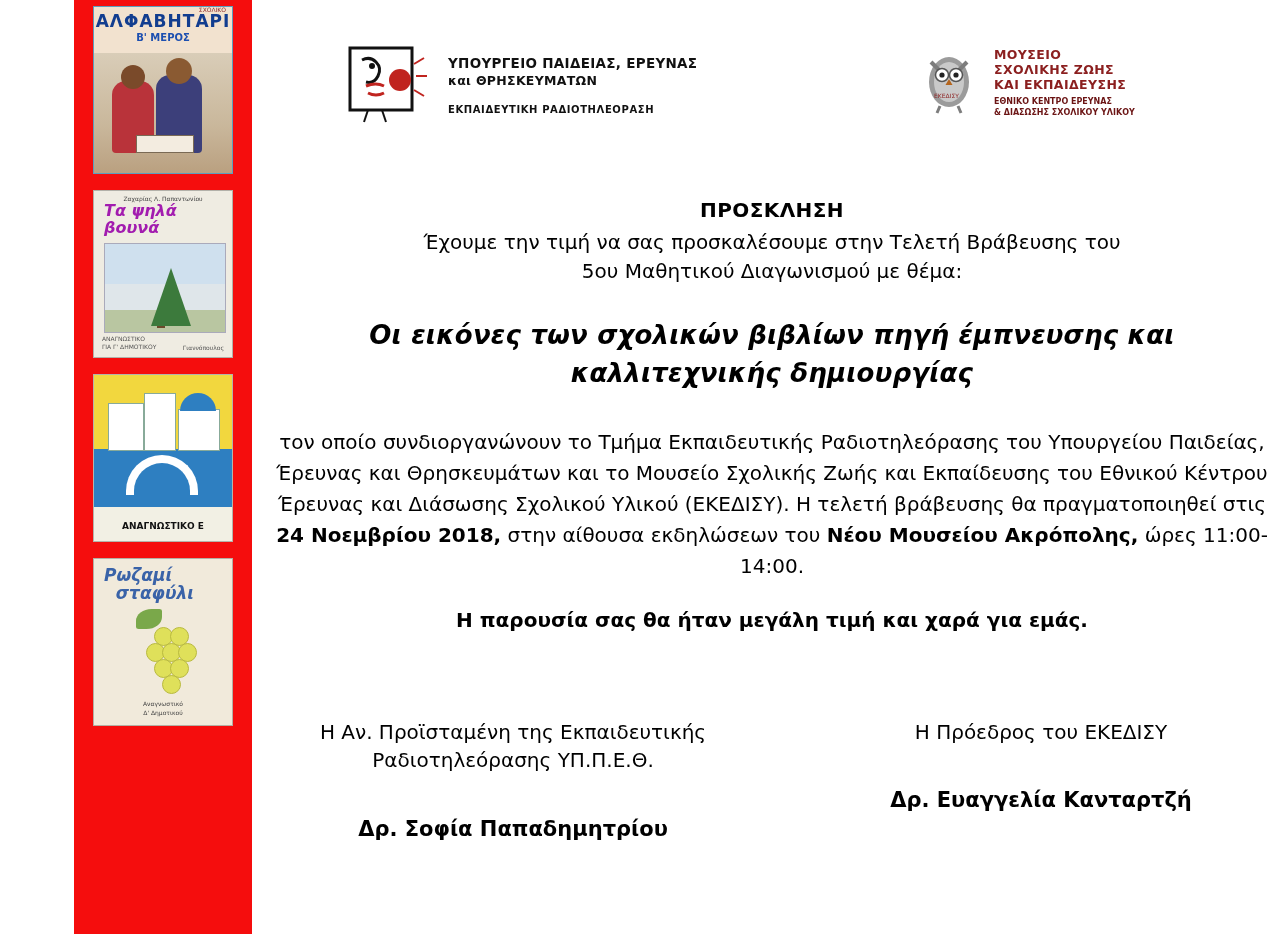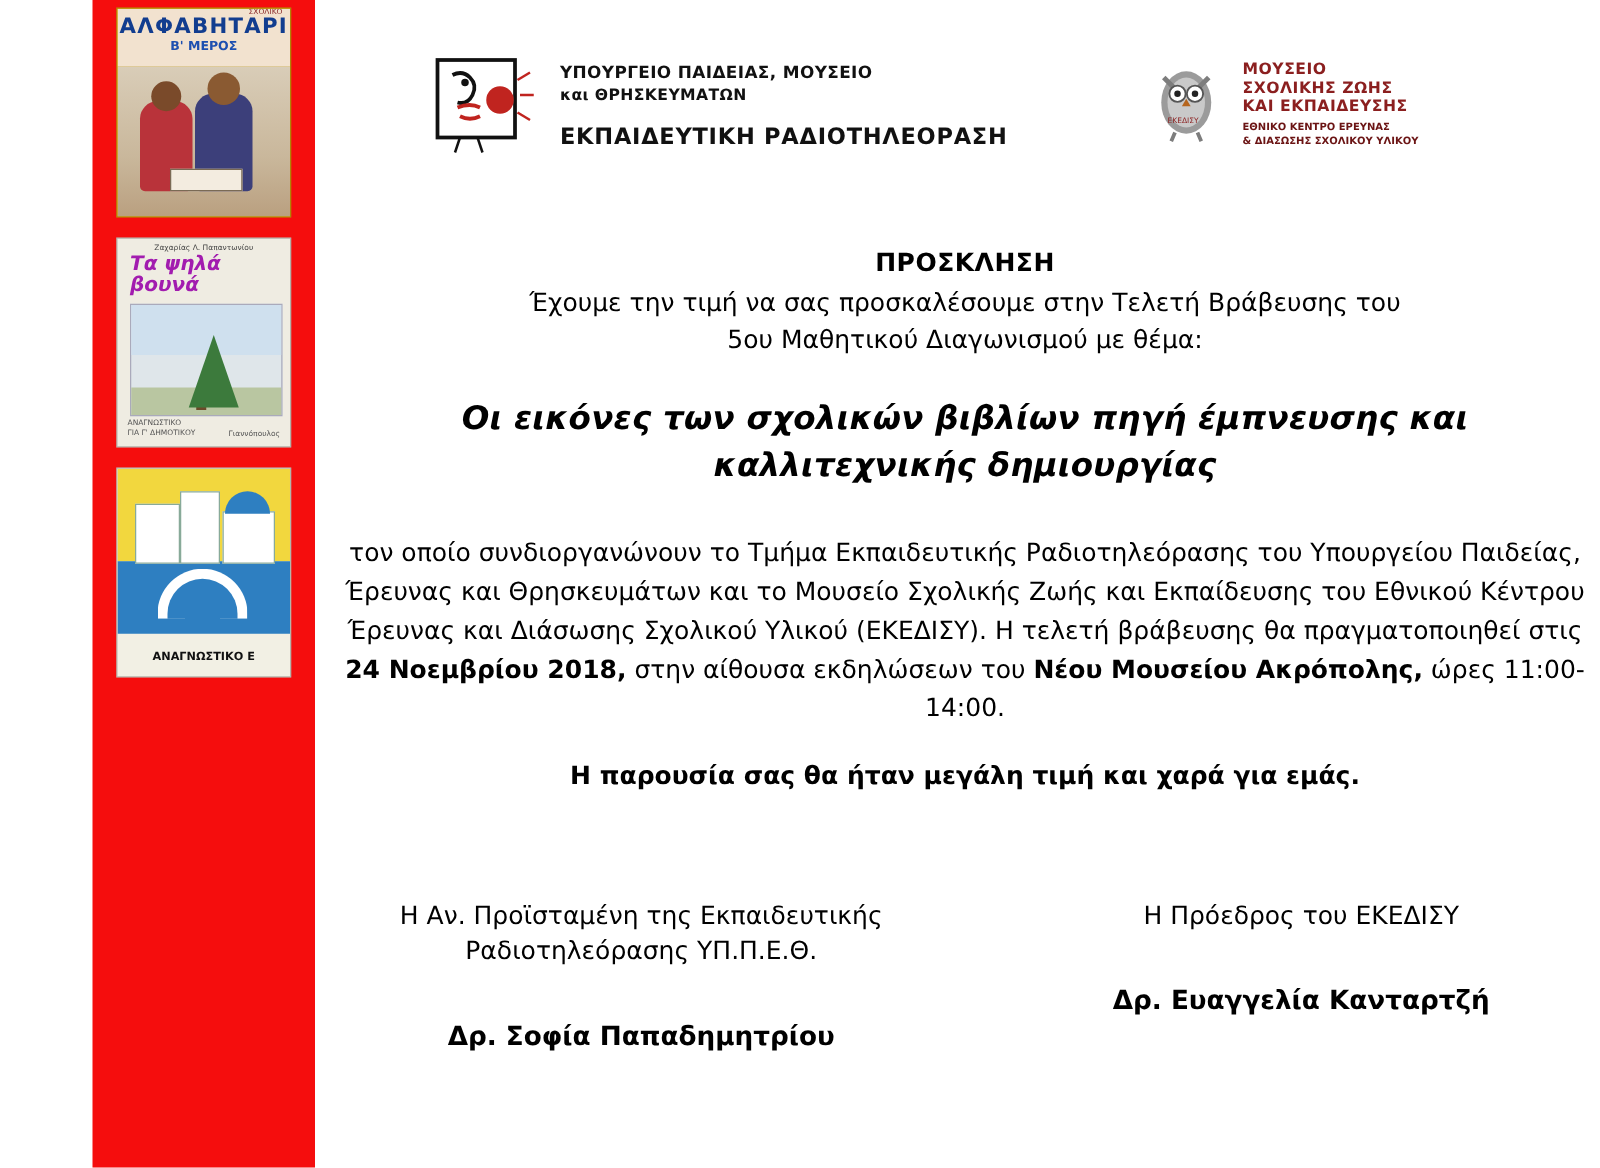--- a/index.html
+++ b/index.html
@@ -46,21 +46,21 @@
     width: 140px;
     height: 168px;
     margin-bottom: 16px;
     position: relative;
     overflow: hidden;
     box-sizing: border-box;
     border: 1px solid rgba(0,0,0,0.25);
   }
 
   
-  .c1 { background: #eab308; }
+  .c1 { background: #7dd3fc; }
   .c1 .c1-top {
     position: absolute; left: 0; top: 0; width: 100%; height: 46px;
     background: #f2e2cf;
   }
   .c1 .c1-title {
     position: absolute; top: 4px; left: 0; width: 100%;
     text-align: center;
     font-family: "DejaVu Sans", sans-serif;
     font-weight: bold;
     font-size: 17px;
@@ -165,21 +165,21 @@
     letter-spacing: 0.3px;
     white-space: nowrap;
   }
   .ert-l2 {
     font-size: 12.5px;
     font-weight: bold;
     letter-spacing: 0.3px;
     margin-top: 2px;
   }
   .ert-l3 {
-    font-size: 18px;
+    font-size: 10px;
     font-weight: bold;
     letter-spacing: 0.6px;
     margin-top: 16px;
     white-space: nowrap;
   }
   .logo-right {
     position: absolute;
     left: 666px;
     top: 10px;
     display: flex;
@@ -310,20 +310,35 @@
         <div class="sky"></div>
         <div class="sea"></div>
         <div class="house h1"></div>
         <div class="house h2"></div>
         <div class="house h3"></div>
         <div class="dome"></div>
         <div class="arch"></div>
         <div class="c4-foot">ΑΝΑΓΝΩΣΤΙΚΟ Ε</div>
       </div>
 
+      <div class="cover c5">
+        <div class="c5-title">Ρωζαμί<br>&nbsp;&nbsp;σταφύλι</div>
+        <div class="grapes">
+          <div class="leaf"></div>
+          <div class="grape" style="left:26px; top:10px;"></div>
+          <div class="grape" style="left:42px; top:10px;"></div>
+          <div class="grape" style="left:18px; top:26px;"></div>
+          <div class="grape" style="left:34px; top:26px;"></div>
+          <div class="grape" style="left:50px; top:26px;"></div>
+          <div class="grape" style="left:26px; top:42px;"></div>
+          <div class="grape" style="left:42px; top:42px;"></div>
+          <div class="grape" style="left:34px; top:58px;"></div>
+        </div>
+        <div class="c5-foot">Αναγνωστικό<br>Δ' Δημοτικού</div>
+      </div>
 
     </div>
   </div>
 
   <div class="header">
 
     <div class="logo-left">
       <div class="ert-mark">
         <svg width="84" height="78" viewBox="0 0 84 78" xmlns="http://www.w3.org/2000/svg">
           <rect x="2" y="2" width="62" height="62" fill="none" stroke="#111" stroke-width="3"></rect>
@@ -333,21 +348,21 @@
           <path d="M20 47 q8 4 16 0" fill="none" stroke="#c0241f" stroke-width="3"></path>
           <circle cx="52" cy="34" r="11" fill="#c0241f"></circle>
           <line x1="66" y1="18" x2="76" y2="12" stroke="#c0241f" stroke-width="2"></line>
           <line x1="68" y1="30" x2="79" y2="30" stroke="#c0241f" stroke-width="2"></line>
           <line x1="66" y1="44" x2="76" y2="50" stroke="#c0241f" stroke-width="2"></line>
           <path d="M20 64 l-4 12" stroke="#111" stroke-width="2" fill="none"></path>
           <path d="M34 64 l4 12" stroke="#111" stroke-width="2" fill="none"></path>
         </svg>
       </div>
       <div class="ert-text">
-        <div class="ert-l1">ΥΠΟΥΡΓΕΙΟ ΠΑΙΔΕΙΑΣ, ΜΟΥΣΕΙΟ</div>
+        <div class="ert-l1">ΥΠΟΥΡΓΕΙΟ ΠΑΙΔΕΙΑΣ, ΕΡΕΥΝΑΣ</div>
         <div class="ert-l2">και ΘΡΗΣΚΕΥΜΑΤΩΝ</div>
         <div class="ert-l3">ΕΚΠΑΙΔΕΥΤΙΚΗ ΡΑΔΙΟΤΗΛΕΟΡΑΣΗ</div>
       </div>
     </div>
 
     <div class="logo-right">
       <div class="owl-mark">
         <svg width="62" height="66" viewBox="0 0 62 66" xmlns="http://www.w3.org/2000/svg">
           <ellipse cx="31" cy="34" rx="20" ry="25" fill="#9b9b9b"></ellipse>
           <ellipse cx="31" cy="34" rx="15" ry="20" fill="#c9c9c9"></ellipse>

